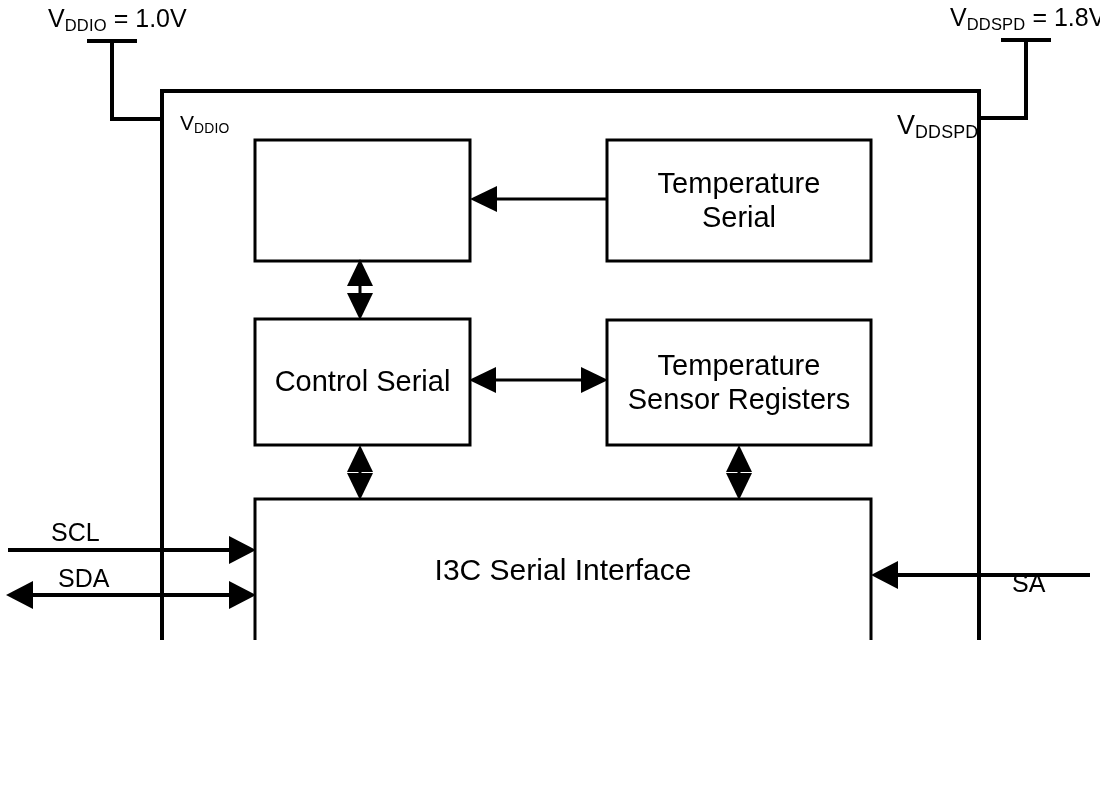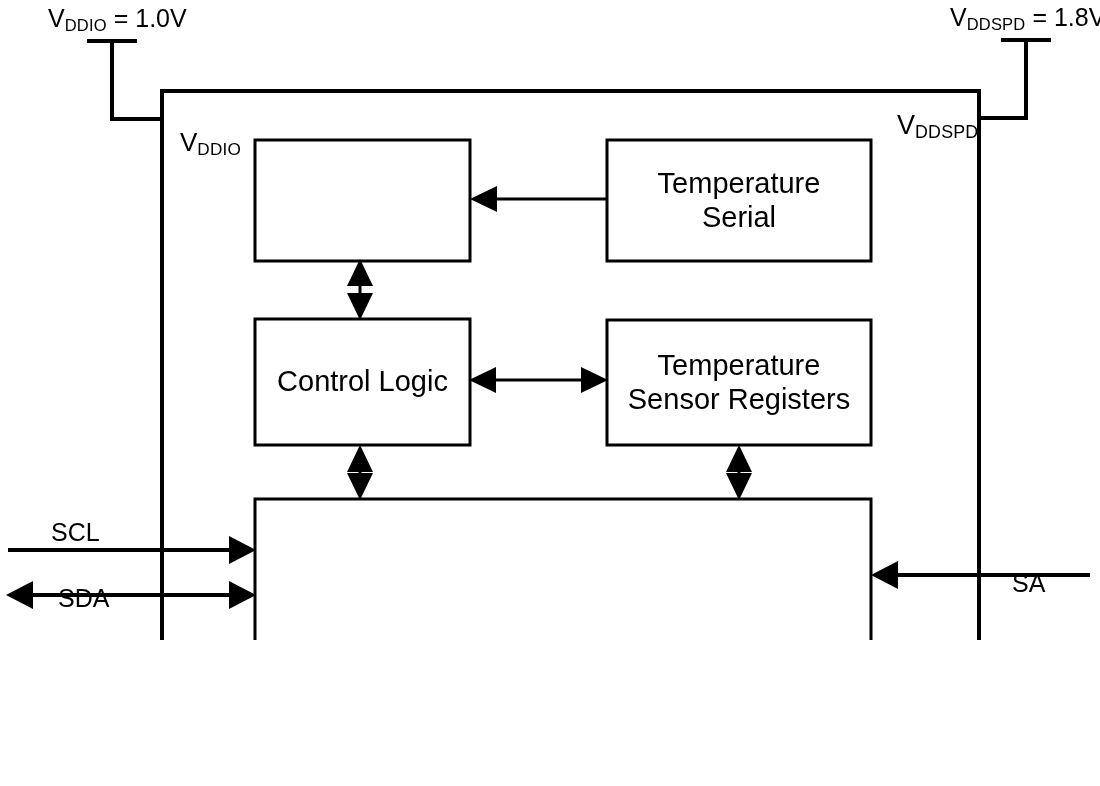--- a/index.html
+++ b/index.html
@@ -156,43 +156,44 @@
   </svg>
 
   <div class="lbl" style="left:48px; top:6px; font-size:25px;">
     <span>V</span><span class="sub">DDIO</span><span> = 1.0V</span>
   </div>
 
   <div class="lbl" style="left:950px; top:5px; font-size:25px;">
     <span>V</span><span class="sub">DDSPD</span><span> = 1.8V</span>
   </div>
 
-  <div class="lbl" style="left:180px; top:129px; font-size:26px;">
+  <div class="lbl" style="left:180px; top:112px; font-size:21px;">
     <span>V</span><span class="sub">DDIO</span>
   </div>
 
   <div class="lbl" style="left:897px; top:112px; font-size:27px;">
     <span>V</span><span class="sub">DDSPD</span>
   </div>
 
 
   <div class="blk-label" style="left:607px; top:140px; width:264px; height:121px; font-size:29px; flex-direction:column;">
     <span>Temperature</span>
     <span>Serial</span>
   </div>
 
-  <div class="blk-label" style="left:255px; top:319px; width:215px; height:126px; font-size:29px;">Control Logic</div>
+  <div class="blk-label" style="left:255px; top:319px; width:215px; height:126px; font-size:29px;">Control Serial</div>
 
   <div class="blk-label" style="left:607px; top:320px; width:264px; height:125px; font-size:29px; flex-direction:column;">
     <span>Temperature</span>
     <span>Sensor Registers</span>
   </div>
 
+  <div class="blk-label" style="left:255px; top:499px; width:616px; height:143px; font-size:30px;">I3C Serial Interface</div>
 
   <div class="lbl" style="left:51px; top:520px; font-size:25px;">SCL</div>
 
-  <div class="lbl" style="left:58px; top:566px; font-size:25px;margin-top:20px;">SDA</div>
+  <div class="lbl" style="left:58px; top:566px; font-size:25px;">SDA</div>
 
   <div class="lbl" style="left:1012px; top:531px; font-size:25px;margin-top:40px;">SA</div>
 
   <div class="lbl" style="left:541px; top:668px; font-size:25px;">VSS</div>
 
 </div>
 
 </body></html>

